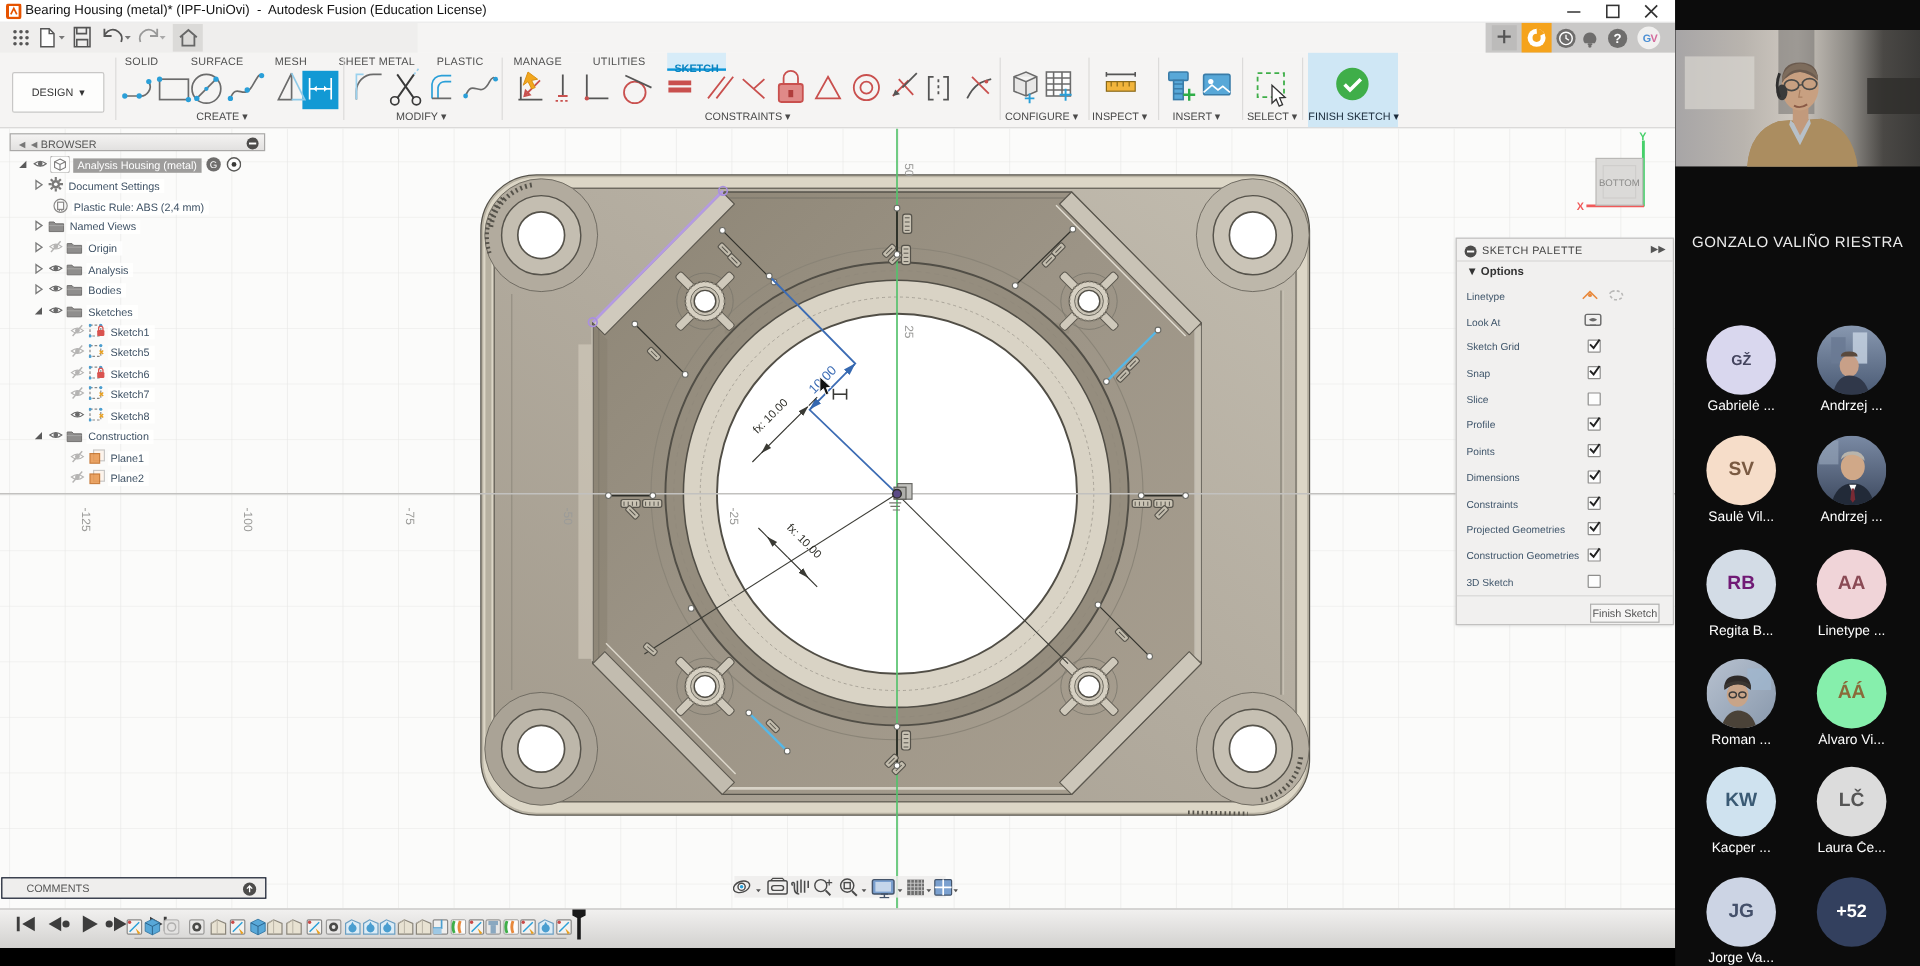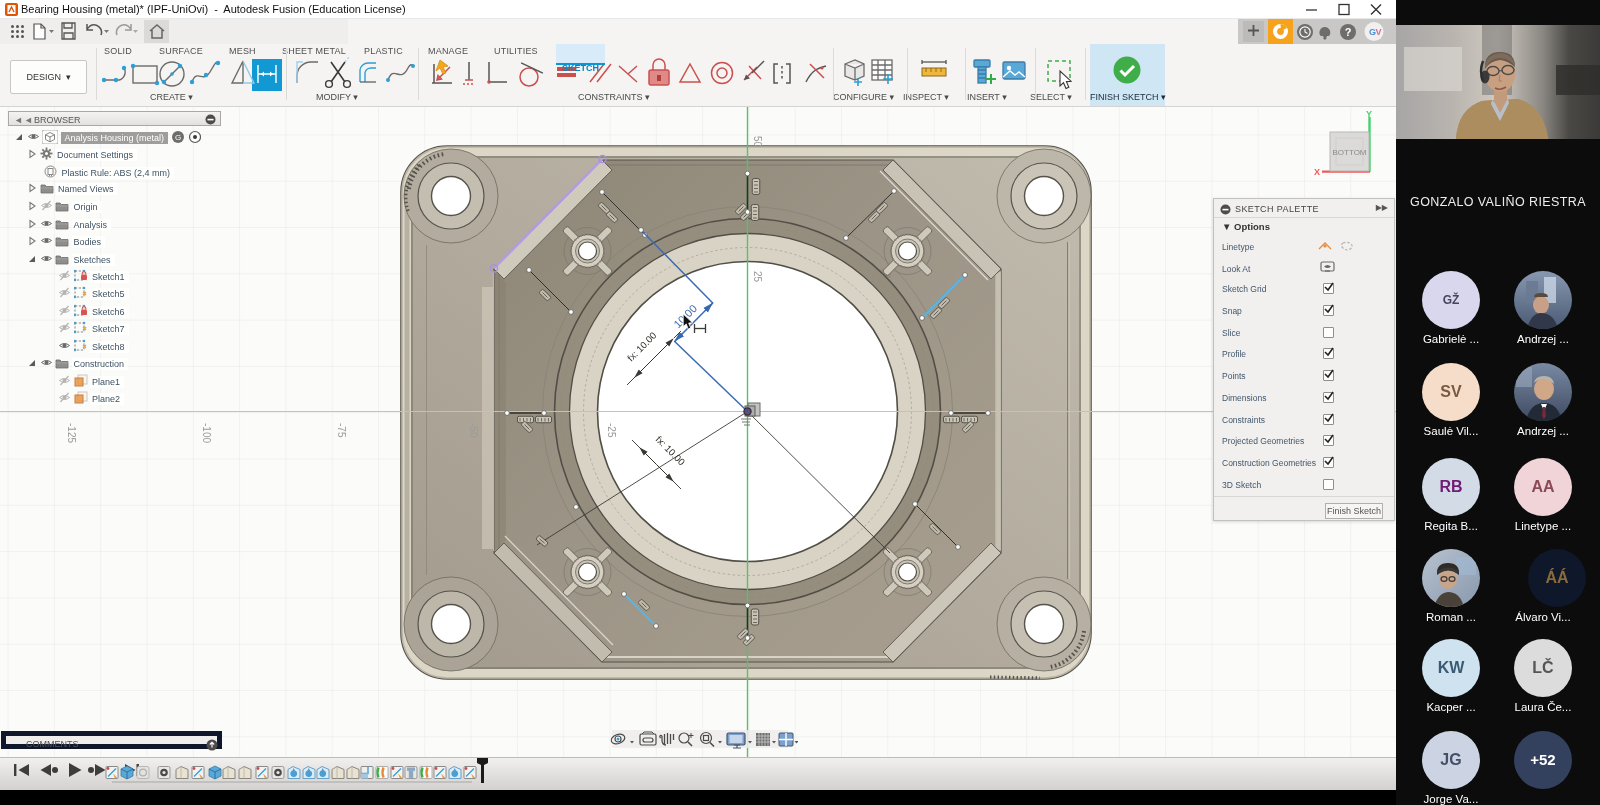--- a/index.html
+++ b/index.html
@@ -8,28 +8,28 @@
 #win{position:absolute;left:0;top:0;width:1396px;height:790px;background:#fbfbfa;overflow:hidden}
 #titlebar{position:absolute;left:0;top:0;width:1396px;height:19px;background:#fff;border-bottom:1px solid #e8e8e8}
 #titlebar .ttext{position:absolute;left:21px;top:3px;font-size:11px;color:#111}
 #tabrow{position:absolute;left:0;top:19px;width:1396px;height:25px;background:#f5f4f3}
 #qatbg{position:absolute;left:0;top:19px;width:348px;height:25px;background:#efeeed}
 #doctab{position:absolute;left:558px;top:19px;width:680px;height:25px;background:#fdfdfd;border-radius:4px 4px 0 0;border:1px solid #e3e2e1;border-bottom:none}
 #doctab .dtext{position:absolute;left:102px;top:5px;font-size:11px;color:#333}
 #tabgrey{position:absolute;left:1238px;top:19px;width:158px;height:25px;background:#c9c8c7}
 #ribbon{position:absolute;left:0;top:44px;width:1396px;height:63px;background:#f5f4f3;border-bottom:1px solid #d5d4d3}
 .rtab{position:absolute;top:46px;height:13px;font-size:9px;color:#4f4f4f;letter-spacing:.2px}
-#sketchtab{position:absolute;left:556px;top:44px;width:49px;height:15px;background:#d7ecf8;border-bottom:2px solid #0a96d8;text-align:center;font-size:9px;font-weight:bold;color:#0a84c1;padding-top:19px}
-.glabel{position:absolute;top:92px;font-size:9px;color:#4a4a4a;}
+#sketchtab{position:absolute;left:556px;top:44px;width:49px;height:15px;background:#d7ecf8;border-bottom:2px solid #0a96d8;text-align:center;font-size:9px;font-weight:bold;color:#0a84c1;padding-top:8px}
+.glabel{position:absolute;top:92px;font-size:9px;color:#4a4a4a;text-align:center}
 .gsep{position:absolute;top:48px;height:52px;width:1px;background:#dcdbda}
 #designbtn{position:absolute;left:10px;top:60px;width:77px;height:34px;background:#fdfdfc;border:1px solid #c8c7c6;border-radius:2px;text-align:center;line-height:32px;font-size:9px;color:#333}
 #dimsel{position:absolute;left:252px;top:59px;width:30px;height:32px;background:#1299d4}
 #finishbox{position:absolute;left:1090px;top:44px;width:75px;height:62px;background:#cfe7f5}
 #canvas{position:absolute;left:0;top:107px;width:1396px;height:650px}
-#comments{position:absolute;left:1px;top:731px;width:221px;height:18px;background:#efeeed;border:5px solid #0f172a;font-size:9px;color:#555}
+#comments{position:absolute;left:1px;top:731px;width:221px;height:18px;background:#efeeed;border:1px solid #0f172a;font-size:9px;color:#555}
 #navbar{position:absolute;left:612px;top:730px;width:176px;height:18px;background:#edecebd8}
 #timeline{position:absolute;left:0;top:757px;width:1396px;height:33px;background:linear-gradient(#f1f0ef,#d2d1cf);border-top:1px solid #bdbcba}
 #side{position:absolute;left:1396px;top:0;width:204px;height:805px;background:#0c0c0c;overflow:hidden}
 #vid{position:absolute;left:0;top:25px;width:204px;height:114px;overflow:hidden}
 #gname{position:absolute;left:0;top:195px;width:204px;text-align:center;font-size:12.5px;color:#ededed;letter-spacing:.4px}
 .av{position:absolute;width:58px;height:58px;border-radius:50%;text-align:center;line-height:58px;font-size:16px;font-weight:bold}
 .avl{position:absolute;width:96px;text-align:center;font-size:11.5px;color:#fff;white-space:nowrap;overflow:hidden}
 .avp{position:absolute;width:58px;height:58px;border-radius:50%;overflow:hidden}
 #browser{position:absolute;left:8px;top:111px;width:213px;height:15px;background:linear-gradient(#f4f3f2,#e2e1e0);border:1px solid #a9a8a7;font-size:9px;color:#555}
 .trow{position:absolute;height:15px;font-size:9px;color:#3f5265;white-space:nowrap}
@@ -940,21 +940,21 @@
         <rect width="58" height="58" fill="url(#p3)"></rect>
         <rect x="34" y="8" width="20" height="18" fill="#a0b8d0" opacity=".7"></rect>
         <ellipse cx="26" cy="30" rx="9" ry="10" fill="#c8a488"></ellipse>
         <path d="M15 26 Q14 14 26 14 Q38 14 37 26 L34 24 Q27 18 18 24 Z" fill="#2e2a28"></path>
         <path d="M15 25 Q26 18 37 25 L37 22 Q27 15 15 22 Z" fill="#3a3632"></path>
         <path d="M12 58 Q16 44 26 43 Q38 43 42 58 Z" fill="#4a4238"></path>
         <ellipse cx="22" cy="30" rx="3" ry="2.4" fill="none" stroke="#3a3a3a" stroke-width="1.2"></ellipse>
         <ellipse cx="30" cy="30" rx="3" ry="2.4" fill="none" stroke="#3a3a3a" stroke-width="1.2"></ellipse>
       </svg></div>
 <div class="avl" style="left:7px;top:611px">Roman ...</div>
-<div class="av" style="left:132px;top:549px;background:#0f172a;color:#8a6a3a;font-size:16px">ÁÁ</div>
+<div class="av" style="left:118px;top:549px;background:#86efac;color:#8a6a3a;font-size:16px">ÁÁ</div>
 <div class="avl" style="left:99px;top:611px">Álvaro Vi...</div>
 <div class="av" style="left:26px;top:639px;background:#cfe2ef;color:#3a5a74;font-size:16px">KW</div>
 <div class="avl" style="left:7px;top:701px">Kacper ...</div>
 <div class="av" style="left:118px;top:639px;background:#dcdcdc;color:#555555;font-size:16px">LČ</div>
 <div class="avl" style="left:99px;top:701px">Laura Če...</div>
 <div class="av" style="left:26px;top:731px;background:#ccd4e4;color:#44506a;font-size:16px">JG</div>
 <div class="avl" style="left:7px;top:793px">Jorge Va...</div>
 <div class="av" style="left:118px;top:731px;background:#33405e;color:#ffffff;font-size:15px">+52</div>
   <div id="gname">GONZALO VALIÑO RIESTRA</div>
 </div>

